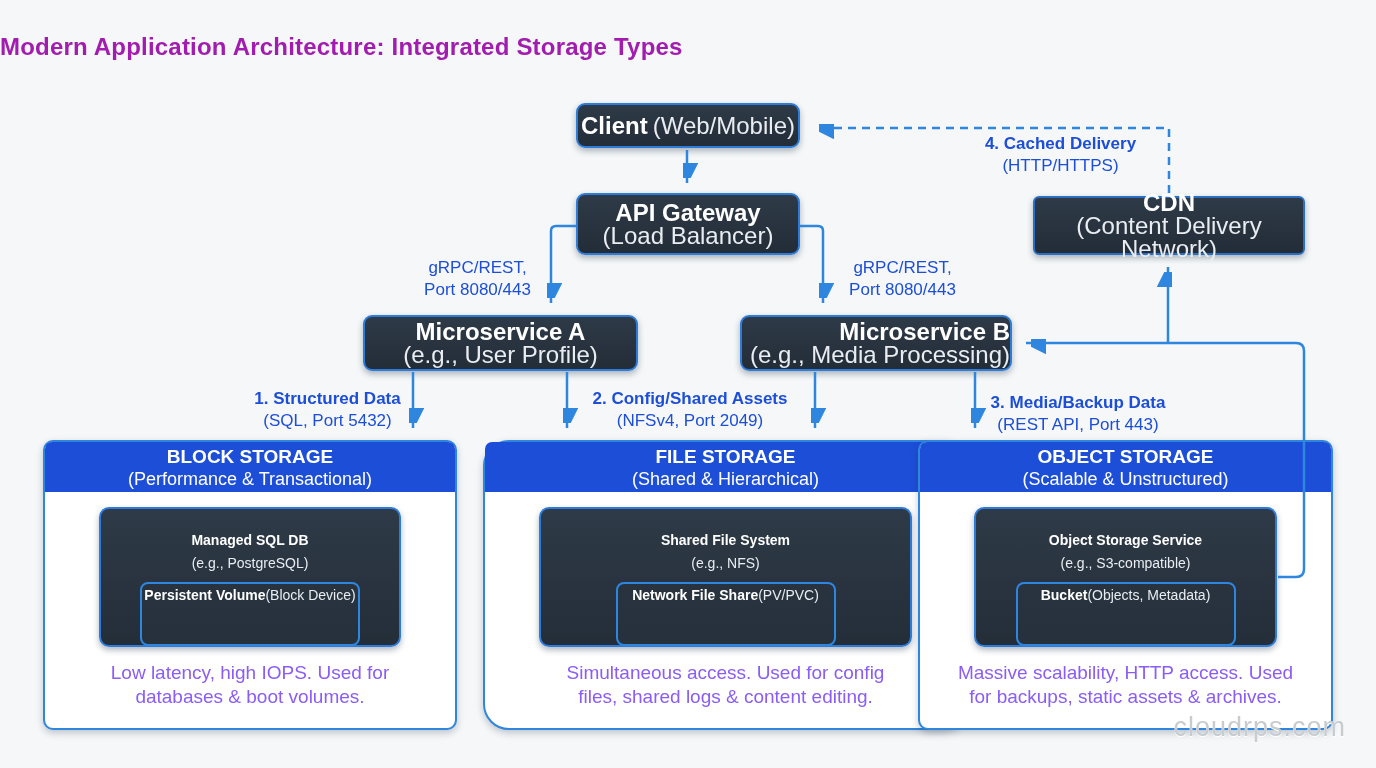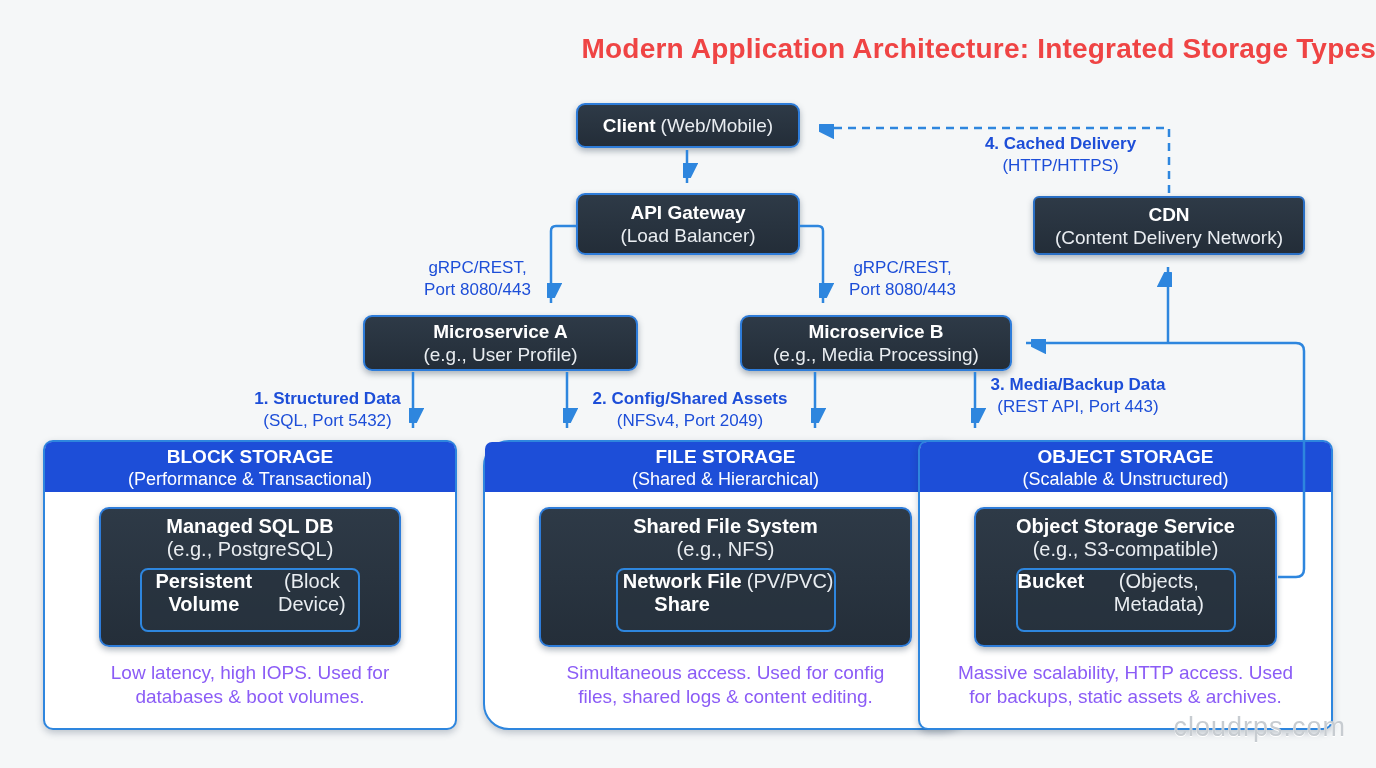--- a/index.html
+++ b/index.html
@@ -1,60 +1,60 @@
 <!DOCTYPE html>
 <html><head>
 <meta charset="utf-8">
 <style>
   * { margin:0; padding:0; box-sizing:border-box; }
   html,body { width:1376px; height:768px; overflow:hidden; }
   body { font-family:"Liberation Sans", sans-serif; background:#f5f7f8; position:relative; }
   #canvas { position:absolute; inset:0; width:1376px; height:768px; }
 
   .page-title {
-    position:absolute; left:0; top:33px; width:1376px; text-align:right;
-    font-size:28px; font-weight:700; color:#ef4444; letter-spacing:.2px;
+    position:absolute; left:0; top:33px; width:1376px; text-align:left;
+    font-size:24px; font-weight:700; color:#a21caf; letter-spacing:.2px;
   }
 
   
   .node {
     position:absolute; border:2.5px solid #2e7cd9; border-radius:9px;
     background:linear-gradient(#2e3a47, #232d38);
     color:#fff; text-align:center; display:flex; flex-direction:column;
     justify-content:center; box-shadow:0 3px 6px rgba(25,45,70,.35);
-    line-height:23px; font-size:19px;
+    line-height:23px; font-size:24px;
   }
   .node .t1 { font-weight:700; }
   .node .t2 { font-weight:400; color:#e9edf1; }
   .node-client  { left:576px; top:103px; width:224px; height:45px; flex-direction:row; gap:5px; align-items:center; justify-content:center; }
   .node-apigw   { left:576px; top:193px; width:224px; height:62px; }
   .node-cdn     { left:1033px; top:196px; width:272px; height:59px; border-color:#2a6fc4;border-radius:6px; }
   .node-msa     { left:363px; top:315px; width:275px; height:56px; }
-  .node-msb     { left:740px; top:315px; width:272px; height:56px; }
+  .node-msb     { left:740px; top:315px; width:272px; height:56px;align-items:flex-end; }
 
   
   .column {
     position:absolute; top:440px; height:290px; background:#ffffff;
     border:2.5px solid #2e86de; border-radius:10px;
     box-shadow:0 3px 7px rgba(25,45,70,.25);
   }
   .col-block  { left:43px;  width:414px; }
   .col-file   { left:483px; width:485px;border-radius:26px; }
   .col-object { left:918px; width:415px; }
   .col-header {
     height:50px; background:#1d4ed8; border-radius:7px 7px 0 0;
     color:#fff; text-align:center; padding-top:4px; line-height:22px;
   }
   .col-header .h1 { font-size:19px; font-weight:700; }
   .col-header .h2 { font-size:18px; font-weight:400; }
   .col-card {
     margin:15px auto 0; width:calc(100% - 108px); height:140px;
     background:linear-gradient(#2e3a47, #242e39);
     border:2.5px solid #2e7cd9; border-radius:10px; color:#fff;
-    text-align:center; padding-top:6px; line-height:23px; font-size:20px;
+    text-align:center; padding-top:20px; line-height:23px; font-size:14px;
     box-shadow:0 3px 6px rgba(25,45,70,.35);
   }
   .col-card .c1 { font-weight:700; }
   .col-card .c2 { font-weight:400; color:#e9edf1; }
   .inner-box {
     margin:7px auto 0; width:220px; height:64px;
     border:2px solid #2e86de; border-radius:8px; background:rgba(40,52,64,.6);
     display:flex; flex-direction:row; justify-content:center; line-height:23px;
   }
   .inner-box .i1 { font-weight:700; }
@@ -64,21 +64,21 @@
     color:#8b5cf6; padding:0 18px;
   }
 
   
   .edge-label { position:absolute; text-align:center; font-size:17px; line-height:22px; color:#1d4ed8; z-index:6; }
   .edge-label .b { font-weight:700; }
   .lbl-grpc-left  { left:405px; top:257px; width:145px; }
   .lbl-grpc-right { left:830px; top:257px; width:145px; }
   .lbl-structured { left:230px; top:388px; width:195px; }
   .lbl-config     { left:580px; top:388px; width:220px; }
-  .lbl-media      { left:968px; top:374px; width:220px; }
+  .lbl-media      { left:968px; top:392px; width:220px; }
   .lbl-cached     { left:958px; top:133px; width:205px; }
 
   #wires { position:absolute; inset:0; z-index:5; pointer-events:none; }
 
   .watermark {
     position:absolute; right:30px; top:712px; z-index:10;
     font-size:27px; color:#c7ccd1; letter-spacing:1px;
     text-shadow:0 1px 0 #ffffff;
   }
 </style>

